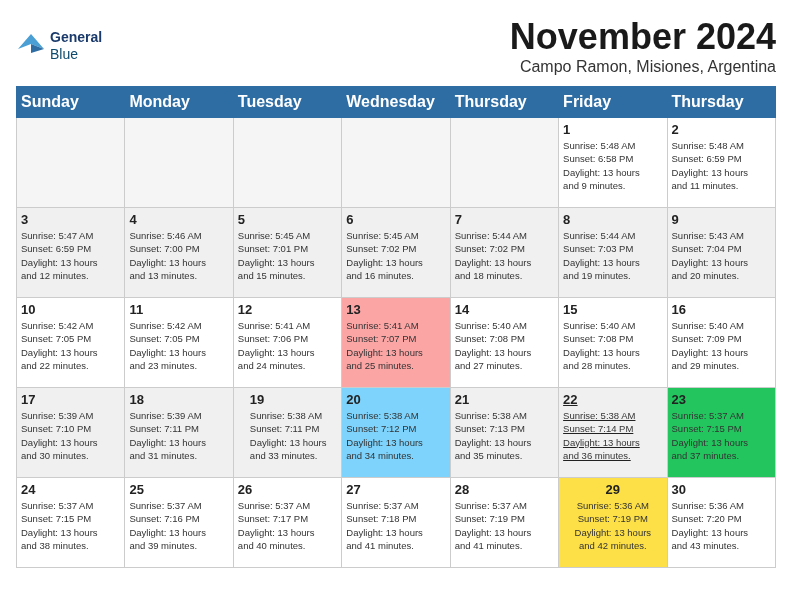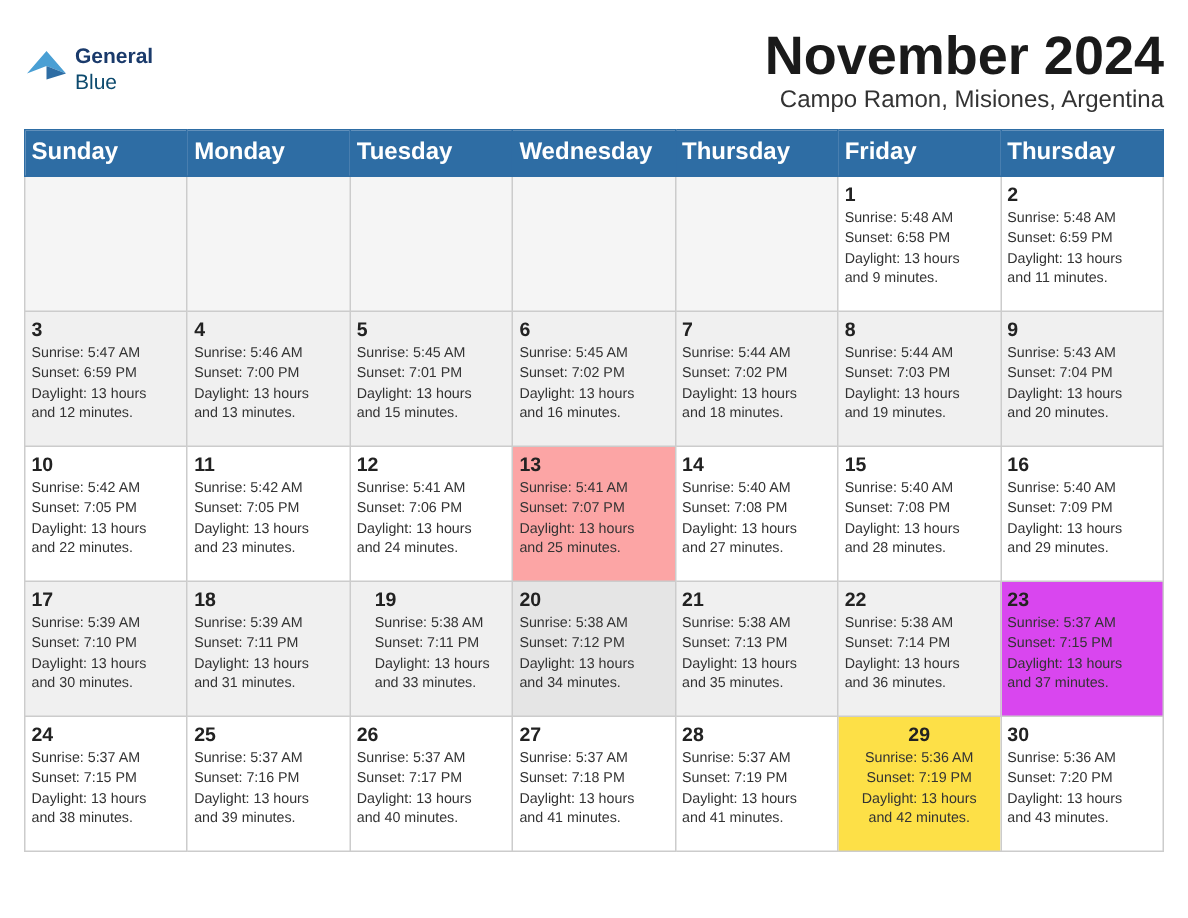--- a/index.html
+++ b/index.html
@@ -192,33 +192,33 @@
           <div class="day-info">Sunrise: 5:39 AM<br>Sunset: 7:10 PM<br>Daylight: 13 hours<br>and 30 minutes.</div>
         </td>
         <td style="background: rgb(240, 240, 240);">
           <div class="day-number">18</div>
           <div class="day-info">Sunrise: 5:39 AM<br>Sunset: 7:11 PM<br>Daylight: 13 hours<br>and 31 minutes.</div>
         </td>
         <td style="background: rgb(240, 240, 240); padding-left: 16px;">
           <div class="day-number">19</div>
           <div class="day-info">Sunrise: 5:38 AM<br>Sunset: 7:11 PM<br>Daylight: 13 hours<br>and 33 minutes.</div>
         </td>
-        <td style="background: #e5e5e5;">
+        <td style="background: #7dd3fc;">
           <div class="day-number">20</div>
           <div class="day-info">Sunrise: 5:38 AM<br>Sunset: 7:12 PM<br>Daylight: 13 hours<br>and 34 minutes.</div>
         </td>
         <td style="background: rgb(240, 240, 240);">
           <div class="day-number">21</div>
           <div class="day-info">Sunrise: 5:38 AM<br>Sunset: 7:13 PM<br>Daylight: 13 hours<br>and 35 minutes.</div>
         </td>
-        <td style="background: rgb(240, 240, 240);">
+        <td style="background: rgb(240, 240, 240); text-decoration: underline;">
           <div class="day-number">22</div>
           <div class="day-info">Sunrise: 5:38 AM<br>Sunset: 7:14 PM<br>Daylight: 13 hours<br>and 36 minutes.</div>
         </td>
-        <td style="background: #d946ef;">
+        <td style="background: #22c55e;">
           <div class="day-number">23</div>
           <div class="day-info">Sunrise: 5:37 AM<br>Sunset: 7:15 PM<br>Daylight: 13 hours<br>and 37 minutes.</div>
         </td>
       </tr>
       <tr>
         <td style="background: rgb(255, 255, 255);">
           <div class="day-number">24</div>
           <div class="day-info">Sunrise: 5:37 AM<br>Sunset: 7:15 PM<br>Daylight: 13 hours<br>and 38 minutes.</div>
         </td>
         <td style="background: rgb(255, 255, 255);">

